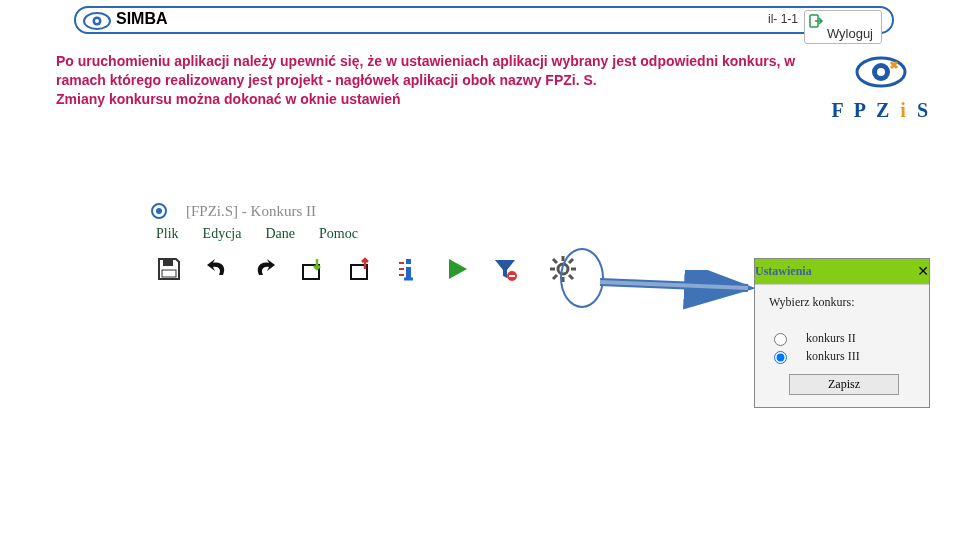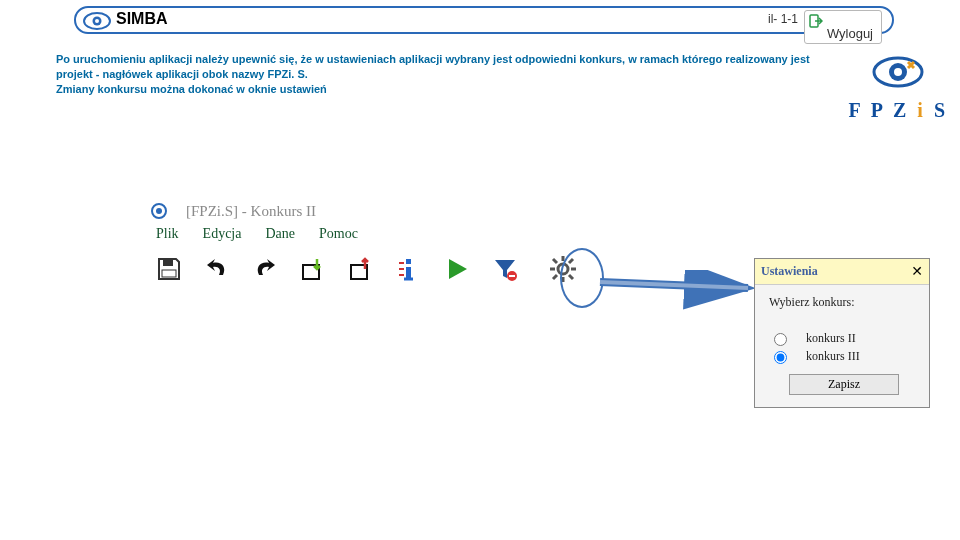--- a/index.html
+++ b/index.html
@@ -7,41 +7,41 @@
 
   
   .hdr{position:absolute;left:74px;top:6px;width:820px;height:28px;border:2px solid #2a69b8;border-radius:14px;background:#fff;display:flex;align-items:center}
   .hdr-logo{position:absolute;left:6px;top:2px}
   .hdr-title{position:absolute;left:40px;top:2px;font-weight:700;font-size:16px;color:#000}
   .hdr-code{position:absolute;right:94px;top:4px;font-size:12px;color:#333}
   .hdr-logout{position:absolute;right:10px;top:2px;border:1px solid #b8b8b8;border-radius:3px;font-size:13px;padding:15px 8px 2px 22px;background:#fff;color:#333;cursor:pointer}
   .hdr-logout svg{position:absolute;left:4px;top:3px}
 
   
-  .para{position:absolute;left:56px;top:52px;width:770px;font-size:11px;line-height:1.35;color:#0369a1;font-weight:600}
+  .para{position:absolute;left:56px;top:52px;width:770px;font-size:14px;line-height:1.35;color:#be185d;font-weight:600}
 
   
-  .brand{position:absolute;right:12px;top:52px;text-align:center}
+  .brand{position:absolute;right:29px;top:52px;text-align:center}
   .brand-txt{font:700 20px/1 "Segoe UI";letter-spacing:3px;margin-top:4px;color:#0f4d9c}
   .brand-txt .i{color:#e79a1f}
 
   
   .app{position:absolute;left:150px;top:200px;width:450px}
   .titlebar{display:flex;align-items:center;gap:18px;font:400 15px "Segoe UI";color:#8a8a8a;padding:2px 0}
   .menubar{display:flex;gap:24px;padding:4px 6px 6px 6px;font:400 14px "Segoe UI";color:#14532d}
   .toolbar{display:flex;align-items:center;gap:14px;padding:4px 2px}
   .tbtn{width:34px;height:34px;display:flex;align-items:center;justify-content:center}
   .gear-circle{position:absolute;left:560px;top:248px;width:44px;height:60px;border:2px solid #3f72b7;border-radius:50%}
 
   
   .arrow{position:absolute;left:598px;top:270px}
 
   
   .dlg{position:absolute;left:754px;top:258px;width:176px;border:1px solid #888;background:#f4f4f4;font:400 12px "Segoe UI";color:#222}
-  .dlg-hd{background:#fef9c3;border-bottom:1px solid #ccc;padding:4px 6px;display:flex;justify-content:space-between;align-items:center;font-weight:700;color:#4060a0}
+  .dlg-hd{background:#84cc16;border-bottom:1px solid #ccc;padding:4px 0;display:flex;justify-content:space-between;align-items:center;font-weight:700;color:#4060a0}
   .dlg-x{font-weight:400;color:#000;cursor:pointer;font-size:14px}
   .dlg-body{padding:10px 10px 12px 14px}
   .dlg-lbl{font-weight:400;margin-bottom:20px}
   .radio{display:flex;align-items:center;gap:16px;margin:2px 0}
   .dlg-btn{display:block;margin:10px auto 0 auto;width:110px;border:1px solid #999;background:#e9e9e9;font:400 12px "Segoe UI";padding:2px 0;cursor:pointer;text-align:center}
 </style>
 </head>
 <body>
 
 <div class="hdr">

